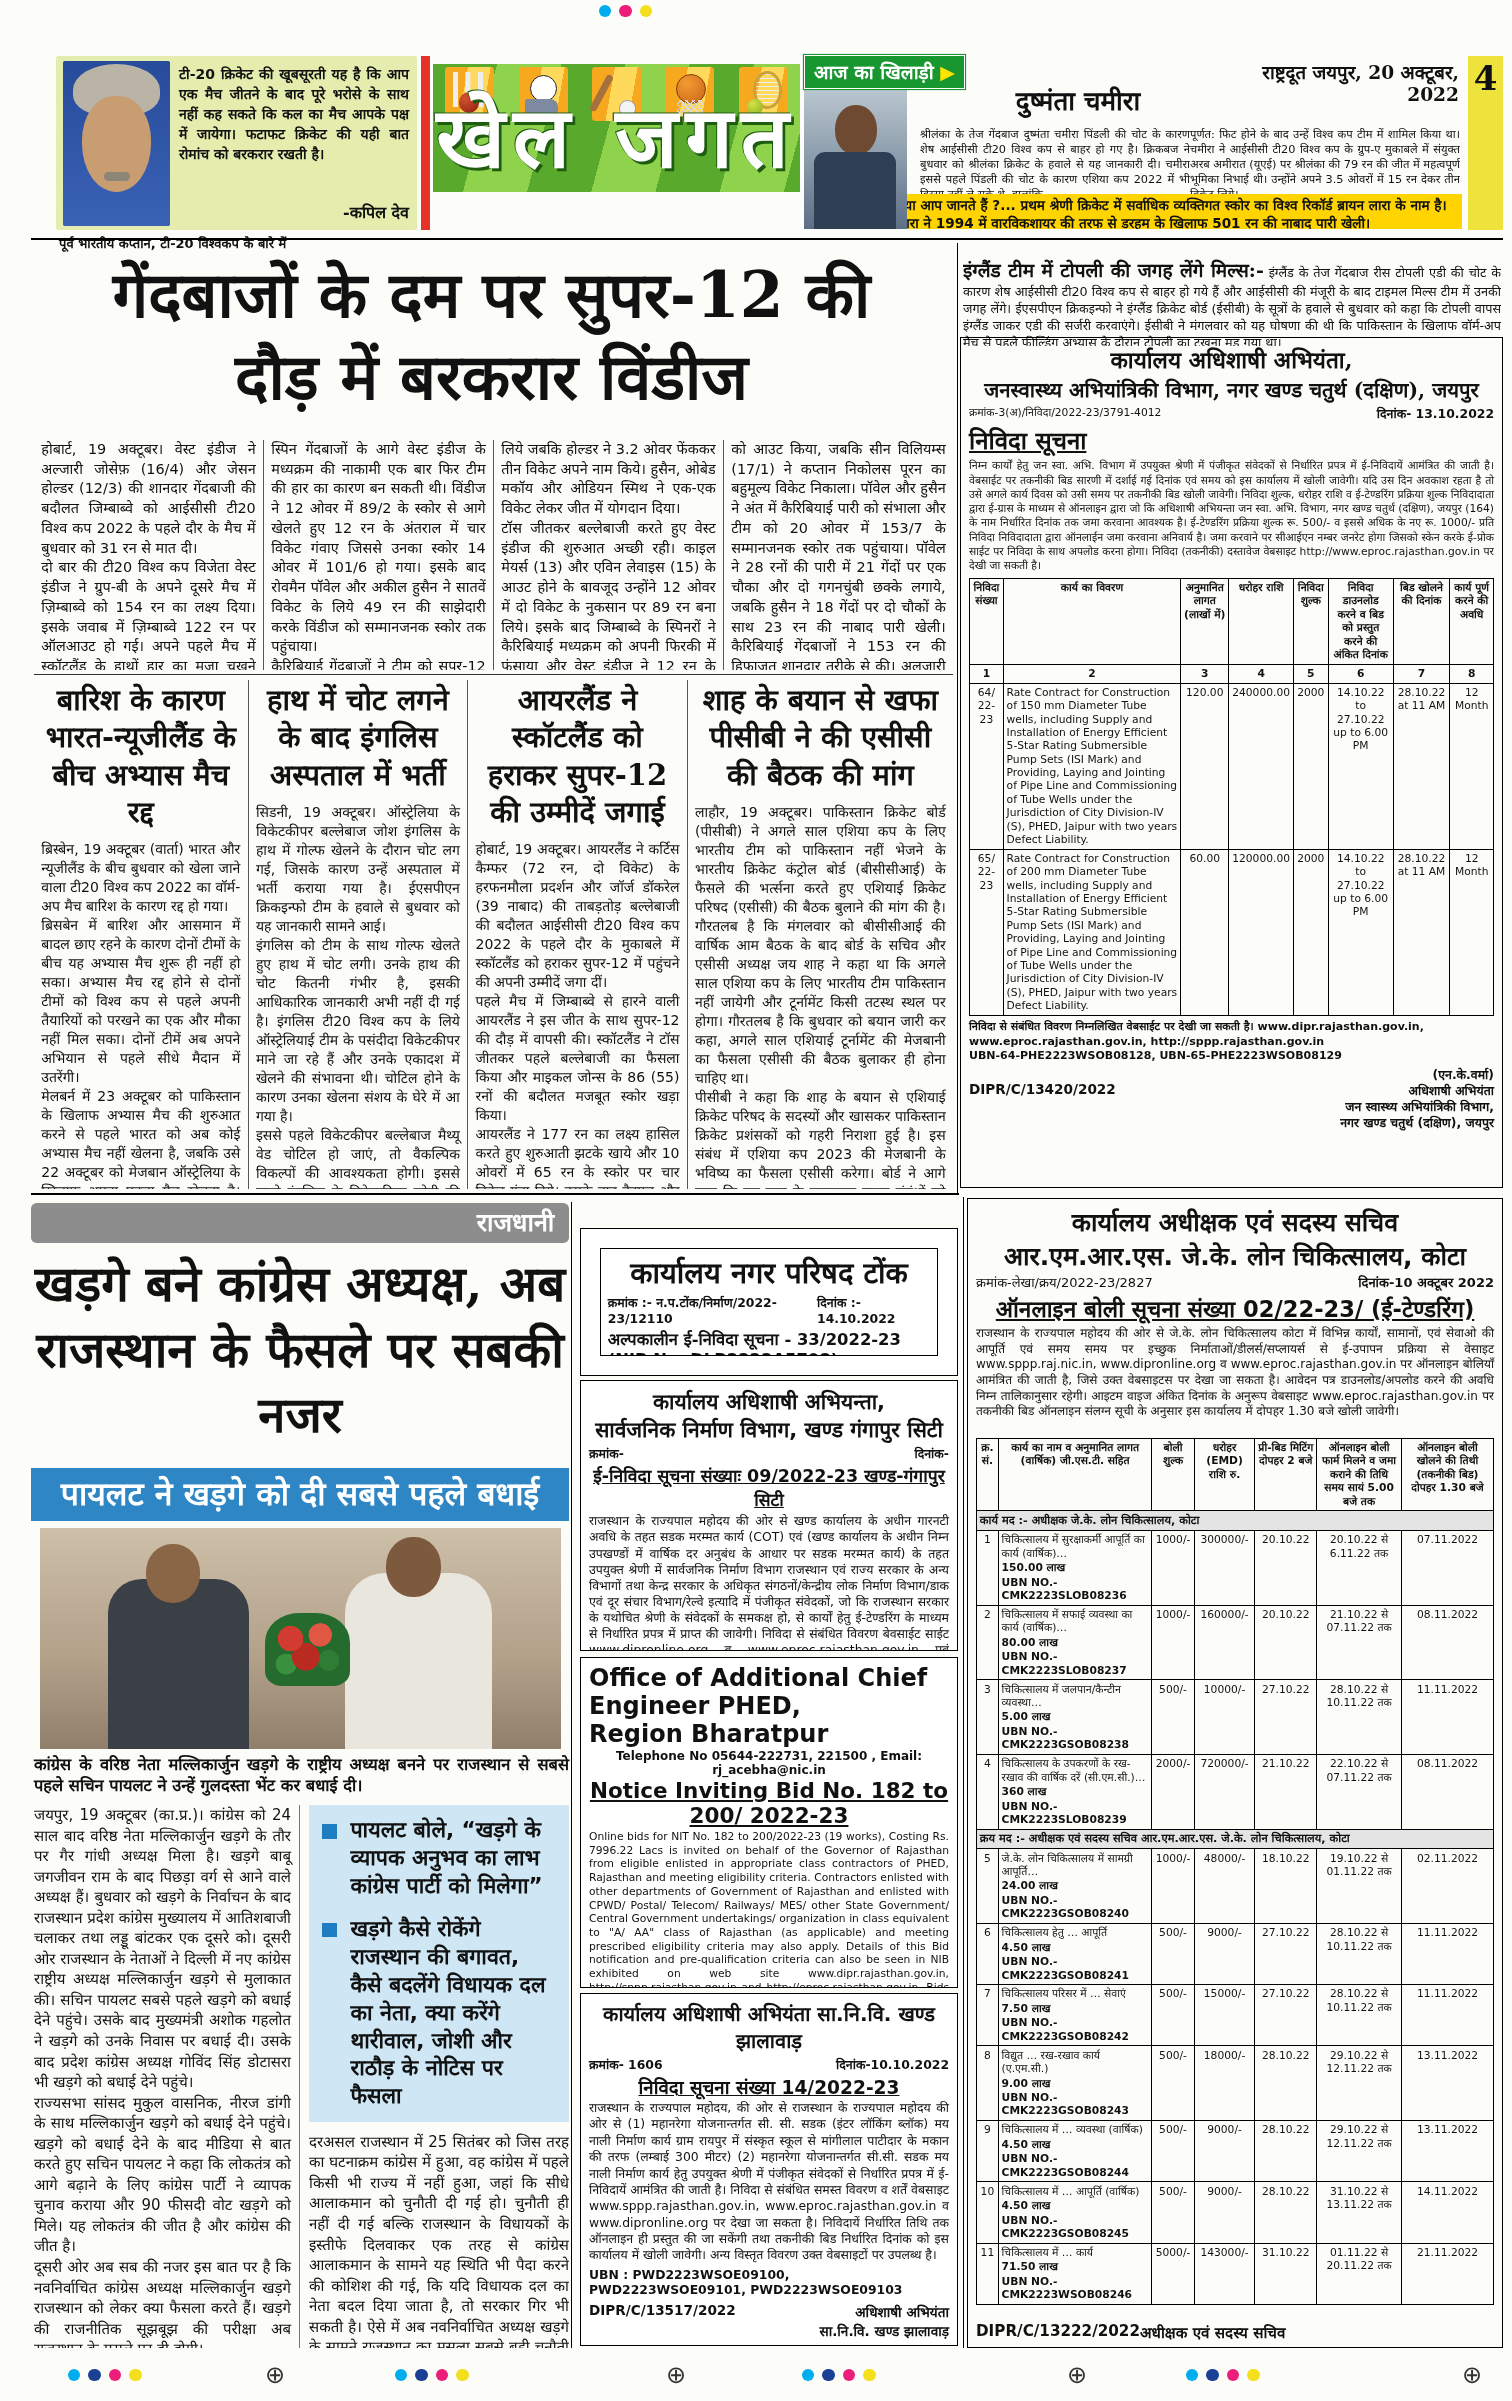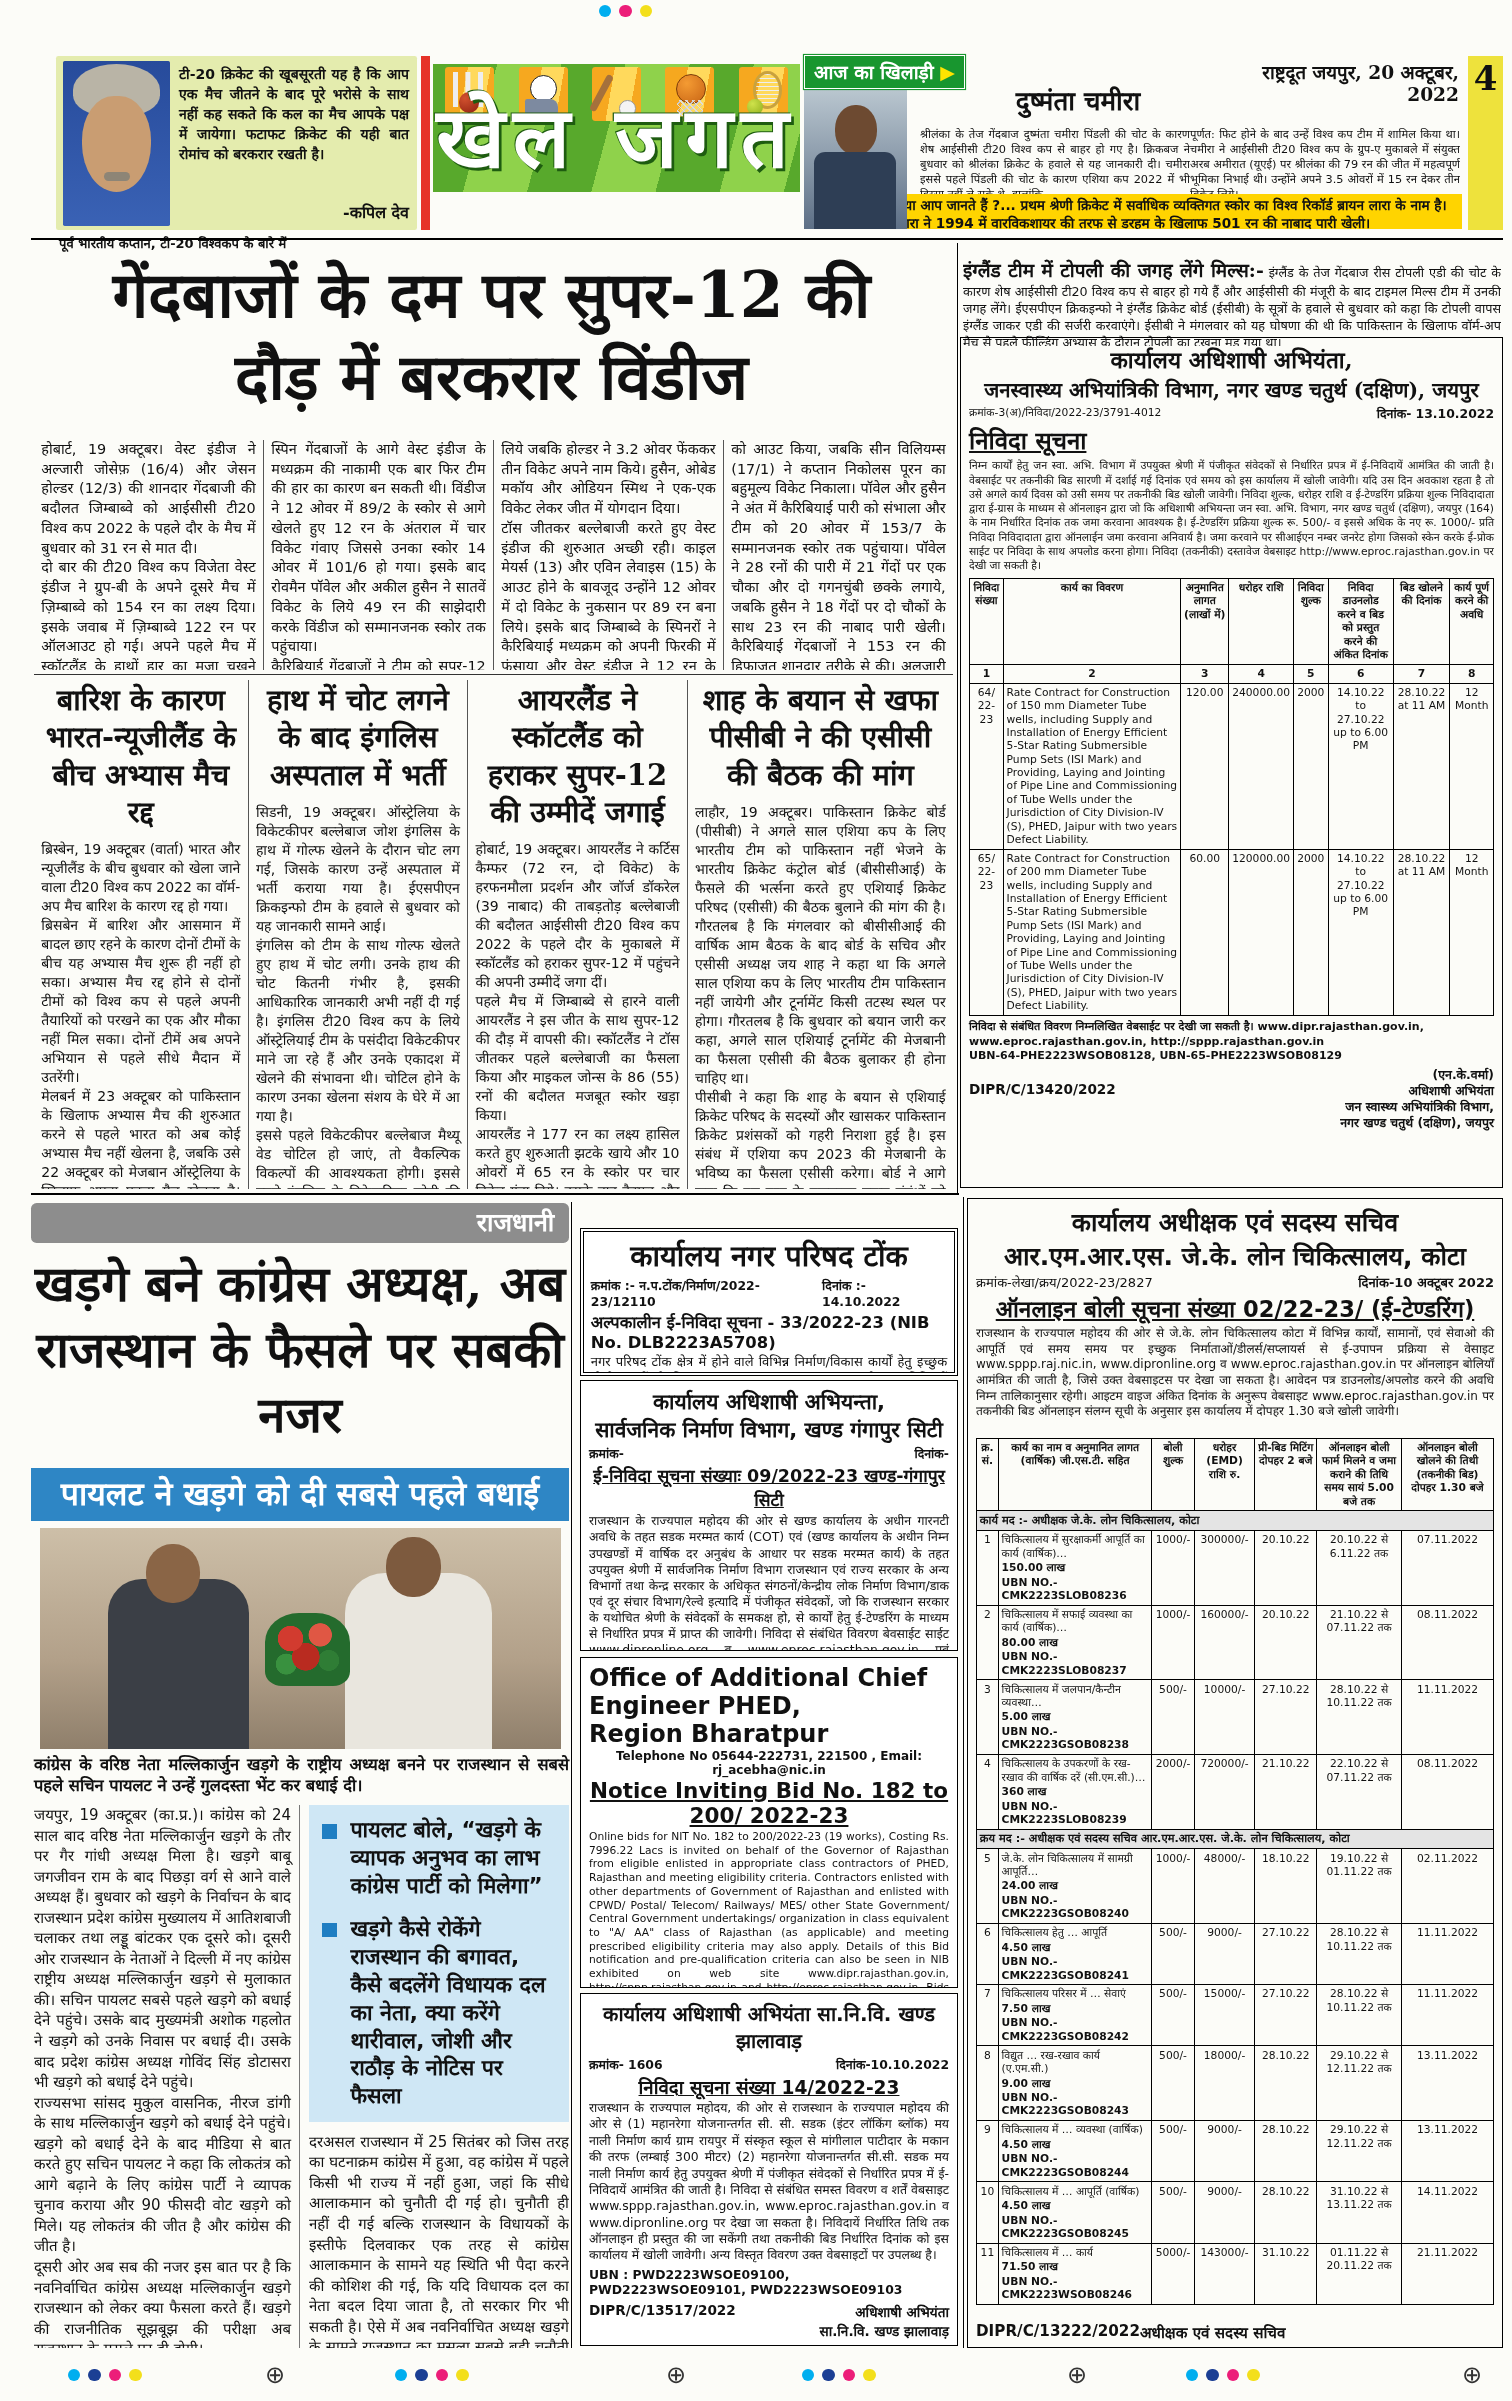--- a/index.html
+++ b/index.html
@@ -96,21 +96,21 @@
   .bluebox{background:#cfe7f5;padding:11.3px 12.4px;margin-bottom:10.2px}
   .bluebox ul{margin:0;padding:0;list-style:none}
   .bluebox li{font-size:21.5px;line-height:1.3;font-weight:bold;margin-bottom:14.7px;position:relative;padding-left:29px}
   .bluebox li:last-child{margin-bottom:0}
   .bluebox li:before{content:"";position:absolute;left:1.1px;top:8px;width:14.7px;height:14.7px;background:#1f7ec2}
   .khc2 .txt{font-size:15px;line-height:1.37;text-align:justify}
   
   .vrb1{left:571px;top:1202px;width:1.1px;height:1146px;background:#000}
   .vrb2{left:963px;top:1197px;width:1.1px;height:1151px;background:#000}
   .notice{box-sizing:border-box;border:1.7px solid #000;background:#fff;padding:5.6px 8px;overflow:hidden}
-  .tonk{left:580px;top:1228px;width:378px;height:148px;padding:2px}
+  .tonk{left:580px;top:1228px;width:378px;height:148px;padding:19px}
   .tonk .inner{border:1.1px solid #000;height:100%;box-sizing:border-box;padding:3.4px 6.8px;overflow:hidden}
   .tonk .t{font-size:29px;text-align:center;font-weight:bold;font-family:"DejaVu Serif",serif}
   .nrow{display:flex;justify-content:space-between;font-size:12.4px;font-weight:bold;margin-top:2.3px}
   .tonk .sub{font-size:16.4px;font-weight:bold;margin-top:1.1px}
   .tonk .bd{font-size:13px;line-height:1.3;text-align:justify;margin-top:2.3px}
   .gang{left:580px;top:1380px;width:378px;height:271px}
   .gang .t1,.gang .t2{font-size:21px;text-align:center;font-weight:bold}
   .gang .sub{font-size:17.5px;font-weight:bold;text-align:center;text-decoration:underline;margin-top:1.1px}
   .gang .bd{font-size:12.4px;line-height:1.3;text-align:justify;margin-top:2.3px}
   .phed{left:580px;top:1657px;width:378px;height:331px}

